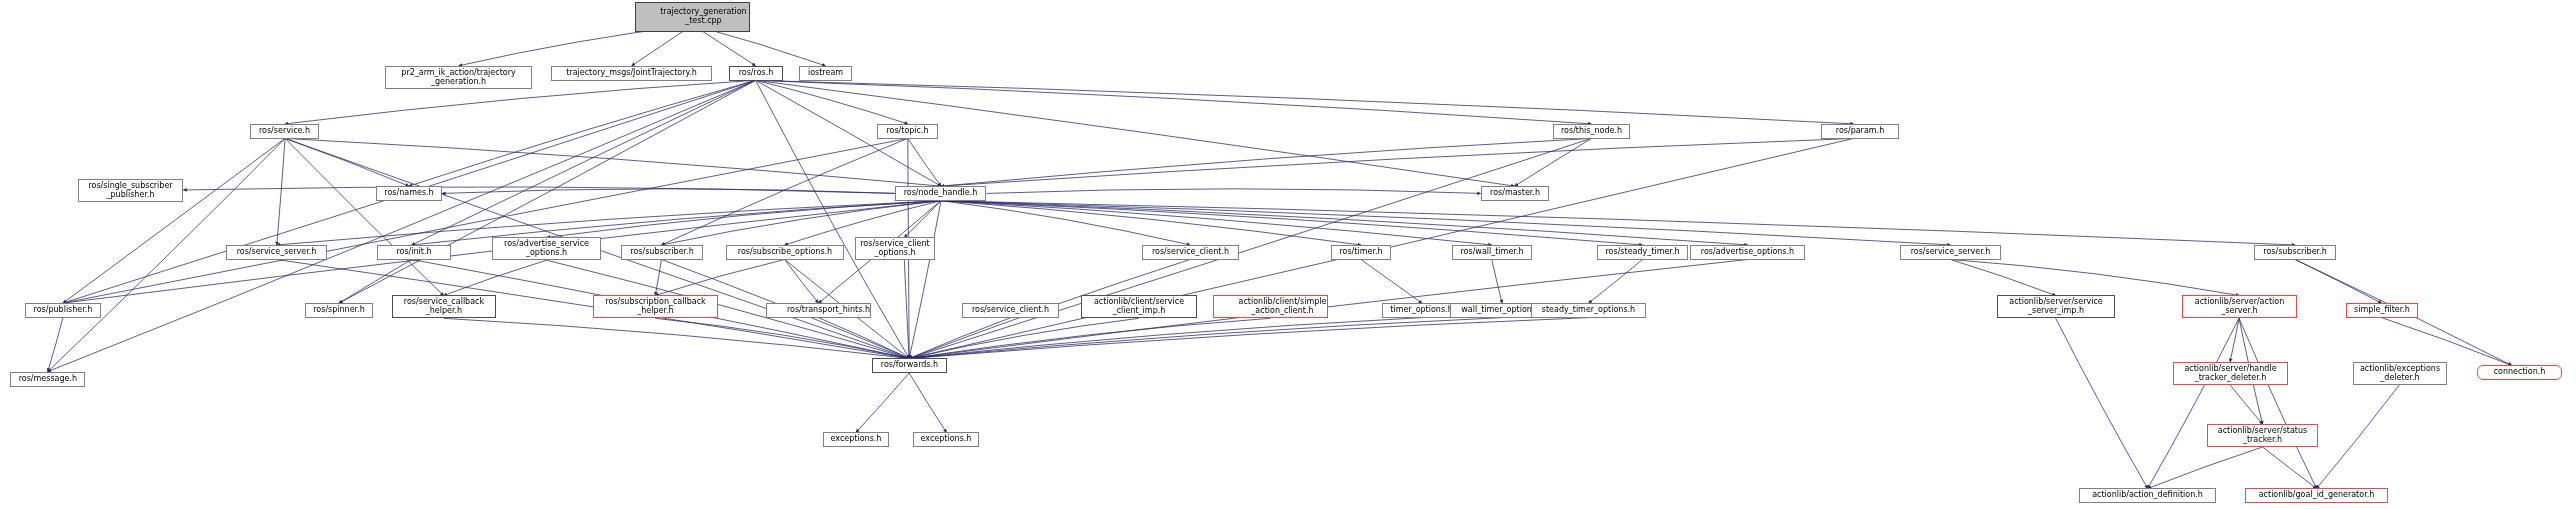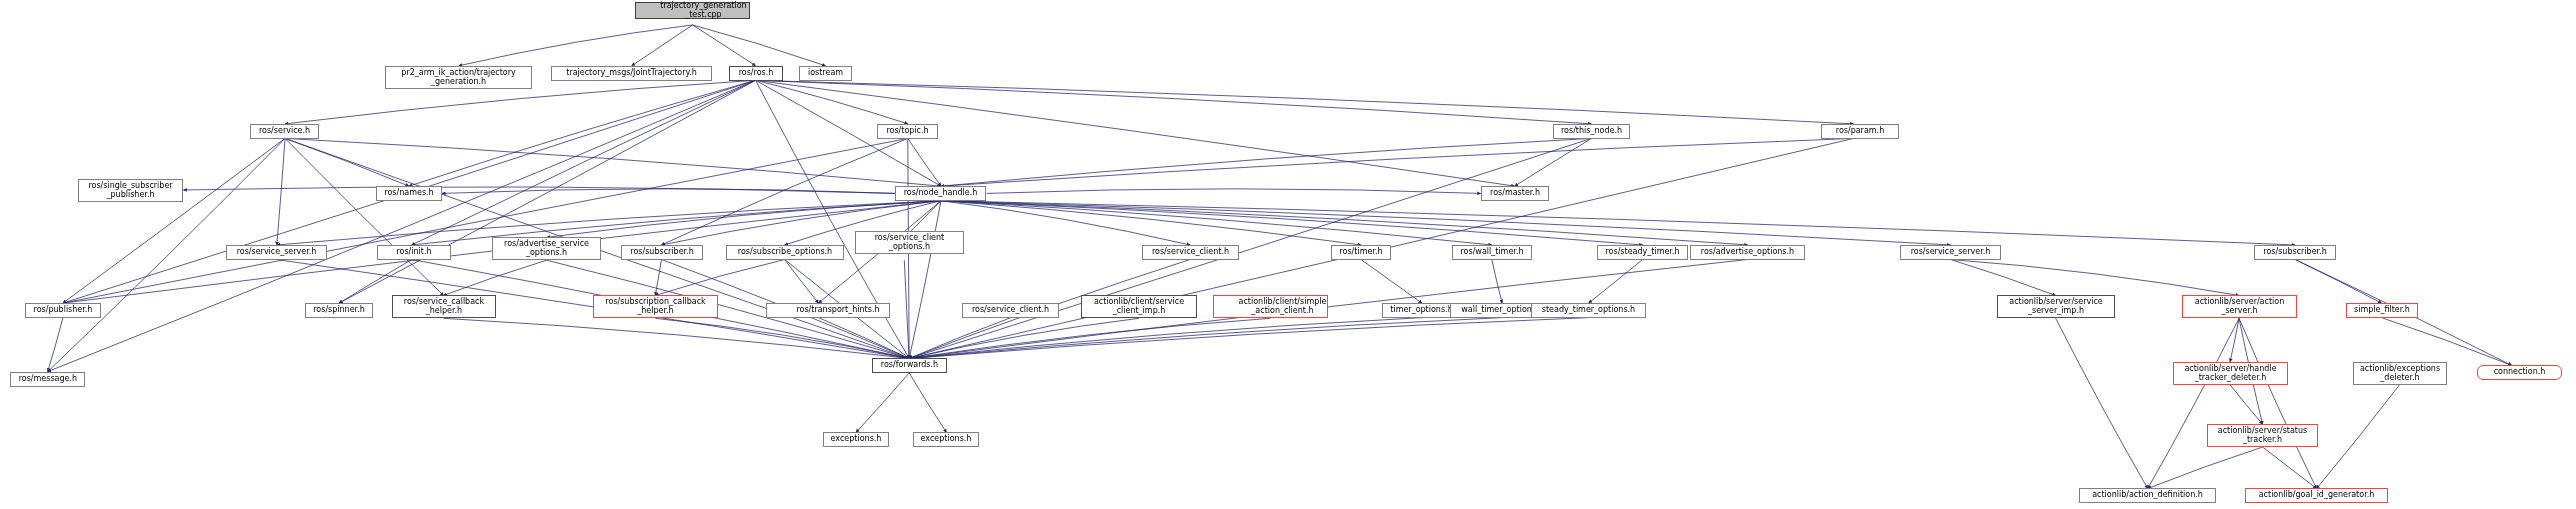--- a/index.html
+++ b/index.html
@@ -114,21 +114,21 @@
         <path d="M 3442 459 Q 3536 490.37 3630 528" fill="none" stroke="#27276b" stroke-width="1.1" marker-end="url(#arrow)"></path>
         <path d="M 1314 539 Q 1275.5 583.6049999999999 1237 625" fill="none" stroke="#27276b" stroke-width="1.1" marker-end="url(#arrow)"></path>
         <path d="M 1314 539 Q 1341 584.41 1368 625" fill="none" stroke="#27276b" stroke-width="1.1" marker-end="url(#arrow)"></path>
         <path d="M 3223 556 Q 3246.5 585.705 3270 613" fill="none" stroke="#27276b" stroke-width="1.1" marker-end="url(#arrow)"></path>
         <path d="M 3468 556 Q 3408 634.3 3348 706" fill="none" stroke="#27276b" stroke-width="1.1" marker-end="url(#arrow)"></path>
         <path d="M 3270 646 Q 3187 673.19 3104 706" fill="none" stroke="#27276b" stroke-width="1.1" marker-end="url(#arrow)"></path>
         <path d="M 3270 646 Q 3309 676.27 3348 706" fill="none" stroke="#27276b" stroke-width="1.1" marker-end="url(#arrow)"></path>
       </g>
   </svg>
   <div id="node-layer">
-      <div class="node root" style="left: 635px; top: 2.1px; width: 115px; height: 17px; padding-left: 24px;">trajectory_generation
+      <div class="node root" style="left: 635px; top: 2.1px; width: 115px; height: 30px; padding-left: 24px;">trajectory_generation
 _test.cpp</div>
       <div class="node" style="left: 385px; top: 66px; width: 147px; height: 23px;">pr2_arm_ik_action/trajectory
 _generation.h</div>
       <div class="node" style="left: 551px; top: 66px; width: 161px; height: 14.5px;">trajectory_msgs/JointTrajectory.h</div>
       <div class="node dark" style="left: 729px; top: 66px; width: 54px; height: 14.5px;">ros/ros.h</div>
       <div class="node" style="left: 799px; top: 66px; width: 53px; height: 14.5px;">iostream</div>
       <div class="node" style="left: 250px; top: 124px; width: 69px; height: 14.5px;">ros/service.h</div>
       <div class="node" style="left: 877px; top: 124px; width: 61px; height: 14.5px;">ros/topic.h</div>
       <div class="node" style="left: 1553px; top: 124px; width: 77px; height: 14.5px;">ros/this_node.h</div>
       <div class="node" style="left: 1821px; top: 124px; width: 78px; height: 14.5px;">ros/param.h</div>
@@ -136,36 +136,36 @@
 _publisher.h</div>
       <div class="node" style="left: 376px; top: 186px; width: 66px; height: 14.5px;">ros/names.h</div>
       <div class="node" style="left: 895px; top: 186px; width: 91px; height: 14.5px;">ros/node_handle.h</div>
       <div class="node" style="left: 1481px; top: 186px; width: 68px; height: 14.5px;">ros/master.h</div>
       <div class="node" style="left: 226px; top: 245px; width: 101px; height: 14.5px;">ros/service_server.h</div>
       <div class="node" style="left: 377px; top: 245px; width: 74px; height: 14.5px;">ros/init.h</div>
       <div class="node" style="left: 492px; top: 237px; width: 109px; height: 23px;">ros/advertise_service
 _options.h</div>
       <div class="node" style="left: 621px; top: 245px; width: 82px; height: 14.5px;">ros/subscriber.h</div>
       <div class="node" style="left: 726px; top: 245px; width: 118px; height: 14.5px;">ros/subscribe_options.h</div>
-      <div class="node" style="left: 855px; top: 231px; width: 109px; height: 23px;">ros/service_client
+      <div class="node" style="left: 855px; top: 237px; width: 80px; height: 23px;">ros/service_client
 _options.h</div>
       <div class="node" style="left: 1142px; top: 245px; width: 97px; height: 14.5px;">ros/service_client.h</div>
       <div class="node" style="left: 1331px; top: 245px; width: 60px; height: 14.5px;">ros/timer.h</div>
       <div class="node" style="left: 1452px; top: 245px; width: 80px; height: 14.5px;">ros/wall_timer.h</div>
       <div class="node" style="left: 1597px; top: 245px; width: 91px; height: 14.5px;">ros/steady_timer.h</div>
       <div class="node" style="left: 1690px; top: 245px; width: 115px; height: 14.5px;">ros/advertise_options.h</div>
       <div class="node" style="left: 1900px; top: 245px; width: 101px; height: 14.5px;">ros/service_server.h</div>
       <div class="node" style="left: 2254px; top: 245px; width: 82px; height: 14.5px;">ros/subscriber.h</div>
       <div class="node" style="left: 25px; top: 303px; width: 76px; height: 14.5px;">ros/publisher.h</div>
       <div class="node" style="left: 305px; top: 303px; width: 68px; height: 14.5px;">ros/spinner.h</div>
       <div class="node dark" style="left: 392px; top: 295px; width: 104px; height: 23px;">ros/service_callback
 _helper.h</div>
       <div class="node red" style="left: 593px; top: 295px; width: 125px; height: 23px;">ros/subscription_callback
 _helper.h</div>
-      <div class="node" style="left: 766px; top: 303px; width: 124px; height: 14.5px; padding-left: 22px;">ros/transport_hints.h</div>
+      <div class="node" style="left: 766px; top: 303px; width: 105px; height: 14.5px; padding-left: 22px;">ros/transport_hints.h</div>
       <div class="node" style="left: 962px; top: 303px; width: 97px; height: 14.5px;">ros/service_client.h</div>
       <div class="node dark" style="left: 1081px; top: 295px; width: 116px; height: 23px;">actionlib/client/service
 _client_imp.h</div>
       <div class="node red" style="left: 1213px; top: 295px; width: 115px; height: 23px; padding-left: 26px;">actionlib/client/simple
 _action_client.h</div>
       <div class="node" style="left: 1382px; top: 303px; width: 79px; height: 14.5px;">timer_options.h</div>
       <div class="node" style="left: 1450px; top: 303px; width: 105px; height: 14.5px;">wall_timer_options.h</div>
       <div class="node" style="left: 1531px; top: 303px; width: 115px; height: 14.5px;">steady_timer_options.h</div>
       <div class="node dark" style="left: 1997px; top: 295px; width: 118px; height: 23px;">actionlib/server/service
 _server_imp.h</div>

